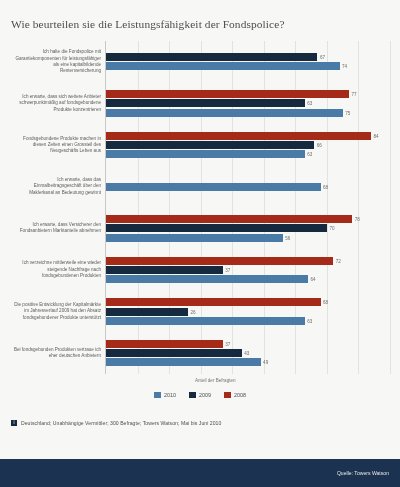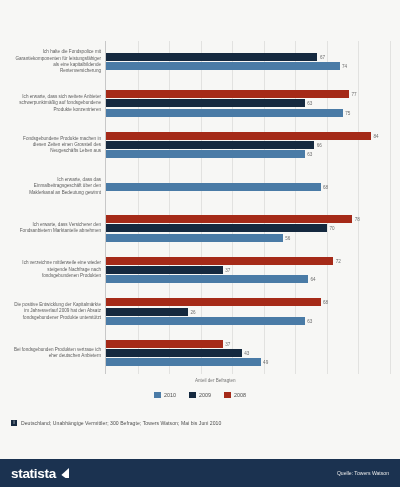--- a/index.html
+++ b/index.html
@@ -156,20 +156,21 @@
     right: 11px;
     font-size: 5.1px;
     color: #e8e8e8;
   }
 </style>
 </head>
 <body>
 
 <div id="page">
 
+  <div id="title">Wie beurteilen sie die Leistungsfähigkeit der Fondspolice?</div>
 
   <div id="plot">
     <div id="labelcol">
         <div class="cat-label" style="top: 8.3125px;">Ich halte die Fondspolice mit Garantiekomponenten für leistungsfähiger als eine kapitalbildende Rentenversicherung</div>
         <div class="cat-label" style="top: 52.9375px;">Ich erwarte, dass sich weitere Anbieter schwerpunktmäßig auf fondsgebundene Produkte konzentrieren</div>
         <div class="cat-label" style="top: 94.5625px;">Fondsgebundene Produkte machen in diesen Zeiten einen Grossteil des Neugeschäfts Leben aus</div>
         <div class="cat-label" style="top: 136.188px;">Ich erwarte, dass das Einmalbeitragsgeschäft über den Maklerkanal an Bedeutung gewinnt</div>
         <div class="cat-label" style="top: 180.812px;">Ich erwarte, dass Versicherer den Fondsanbietern Marktanteile abnehmen</div>
         <div class="cat-label" style="top: 219.438px;">Ich verzeichne mittlerweile eine wieder steigende Nachfrage nach fondsgebundenen Produkten</div>
         <div class="cat-label" style="top: 261.062px;">Die positive Entwicklung der Kapitalmärkte im Jahresverlauf 2009 hat den Absatz fondsgebundener Produkte unterstützt</div>
@@ -288,23 +289,16 @@
         <span class="legend-text">2008</span>
       </div>
     </div>
 
   <div id="footnote">
     <div id="footnote-icon">i</div>
     <div id="footnote-text">Deutschland; Unabhängige Vermittler; 300 Befragte; Towers Watson; Mai bis Juni 2010</div>
   </div>
 
   <div id="footer">
-    <div id="brand">
-      <span id="brand-text">statista</span>
-      <svg id="brand-mark" viewBox="0 0 11 10">
-        <polygon points="0,10 11,10 11,0" fill="#ffffff"></polygon>
-        <polygon points="0,10 7.5,10 0,4.5" fill="#1b3250"></polygon>
-      </svg>
-    </div>
     <div id="source">Quelle: Towers Watson</div>
   </div>
 
 </div>
 
 </body></html>

